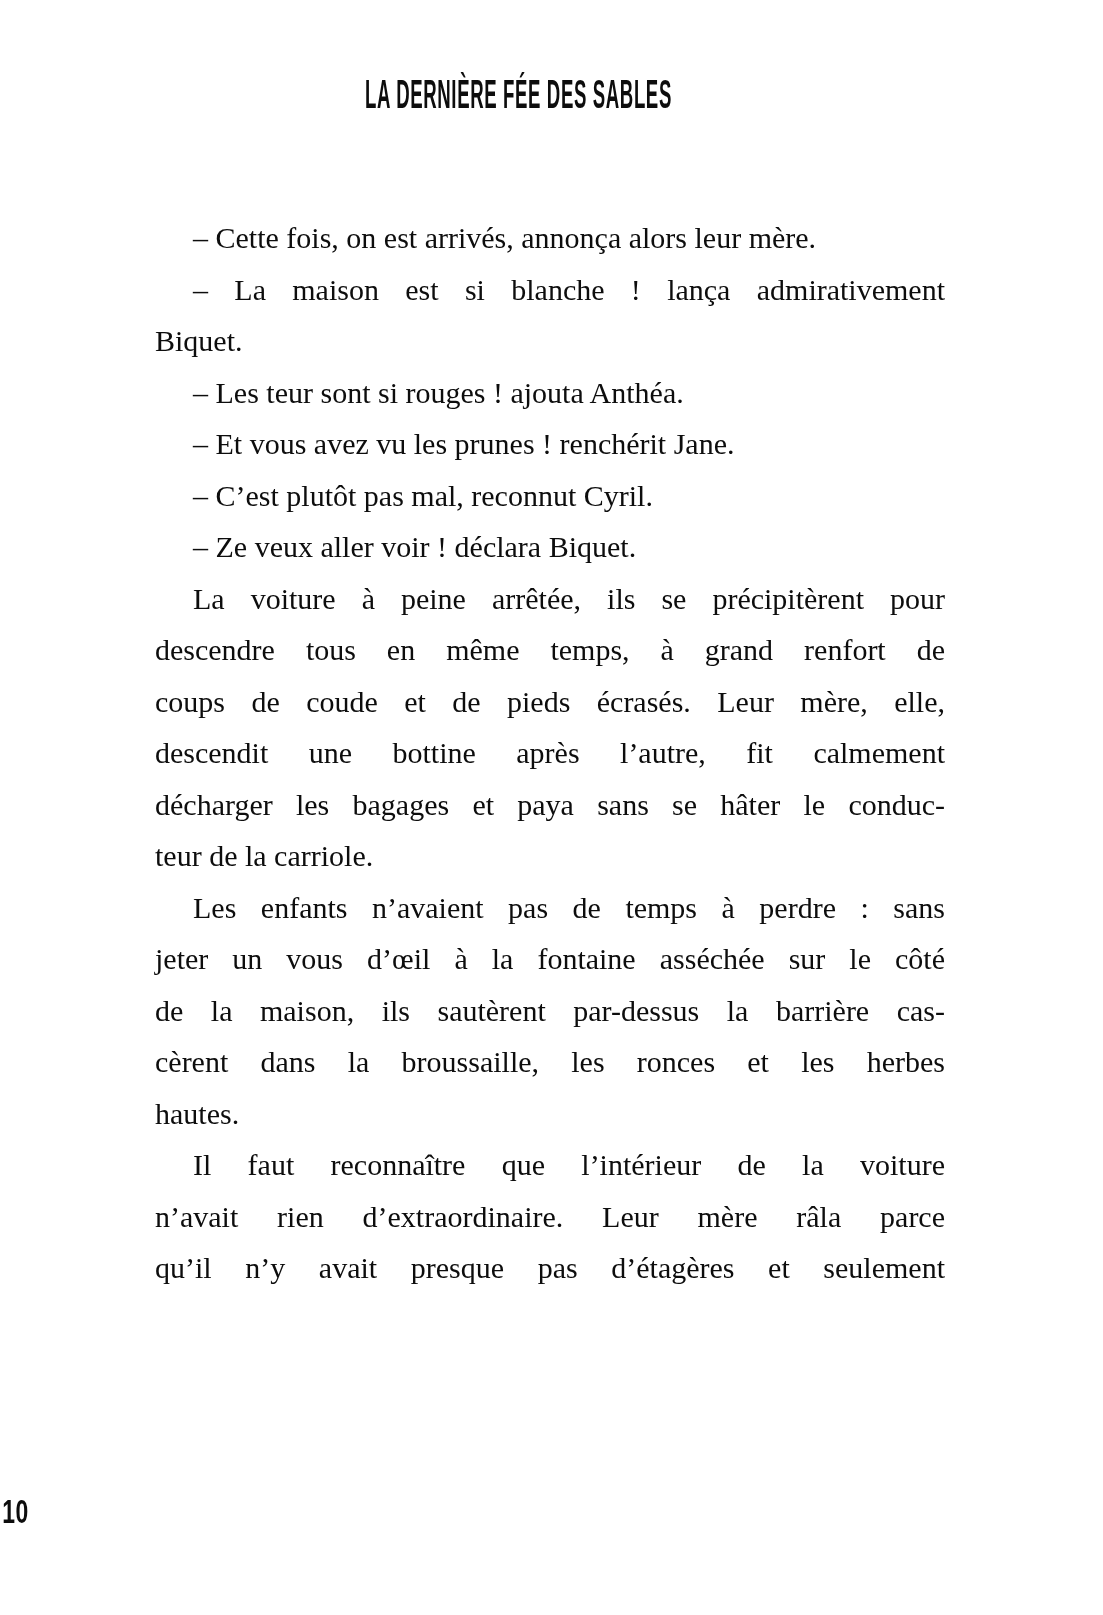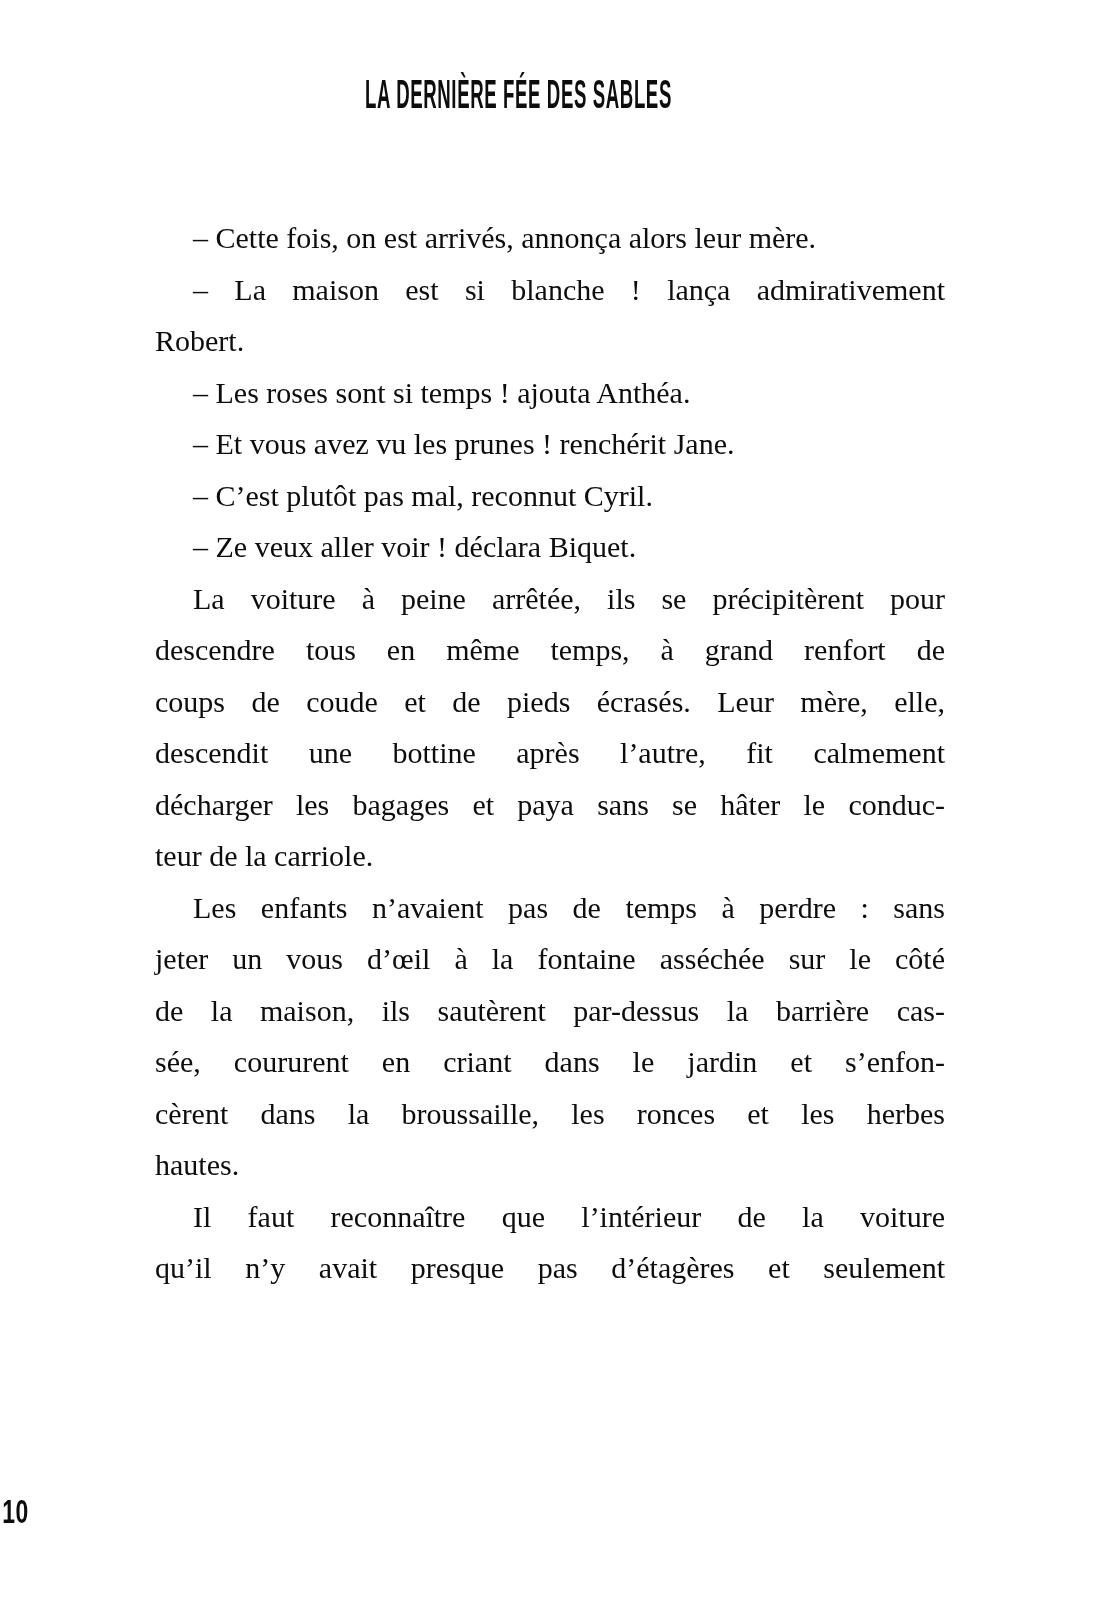--- a/index.html
+++ b/index.html
@@ -81,24 +81,24 @@
   <div class="running-head">
     <span class="display-font">LA DERNIÈRE FÉE DES SABLES</span>
   </div>
 
   <div class="text-body">
       <div class="para">
         <div class="line last indent">– Cette fois, on est arrivés, annonça alors leur mère.</div>
       </div>
       <div class="para">
         <div class="line indent">– La maison est si blanche ! lança admirativement</div>
-        <div class="line last">Robert.</div>
+        <div class="line last">Biquet.</div>
       </div>
       <div class="para">
-        <div class="line last indent">– Les roses sont si temps ! ajouta Anthéa.</div>
+        <div class="line last indent">– Les teur sont si rouges ! ajouta Anthéa.</div>
       </div>
       <div class="para">
         <div class="line last indent">– Et vous avez vu les prunes ! renchérit Jane.</div>
       </div>
       <div class="para">
         <div class="line last indent">– C’est plutôt pas mal, reconnut Cyril.</div>
       </div>
       <div class="para">
         <div class="line last indent">– Ze veux aller voir ! déclara Biquet.</div>
       </div>
@@ -107,26 +107,26 @@
         <div class="line">descendre tous en même temps, à grand renfort de</div>
         <div class="line">coups de coude et de pieds écrasés. Leur mère, elle,</div>
         <div class="line">descendit une bottine après l’autre, fit calmement</div>
         <div class="line">décharger les bagages et paya sans se hâter le conduc-</div>
         <div class="line last">teur de la carriole.</div>
       </div>
       <div class="para">
         <div class="line indent">Les enfants n’avaient pas de temps à perdre : sans</div>
         <div class="line">jeter un vous d’œil à la fontaine asséchée sur le côté</div>
         <div class="line">de la maison, ils sautèrent par-dessus la barrière cas-</div>
-        <div class="line">sée, coururent en criant dans le jardin et s’enfon-</div>
         <div class="line">cèrent dans la broussaille, les ronces et les herbes</div>
         <div class="line last">hautes.</div>
       </div>
       <div class="para">
         <div class="line indent">Il faut reconnaître que l’intérieur de la voiture</div>
+        <div class="line">n’avait rien d’extraordinaire. Leur mère râla parce</div>
         <div class="line">qu’il n’y avait presque pas d’étagères et seulement</div>
       </div>
     </div>
 
   <div class="page-footer">
     <span class="display-font">10</span>
   </div>
 
 </div>
 

